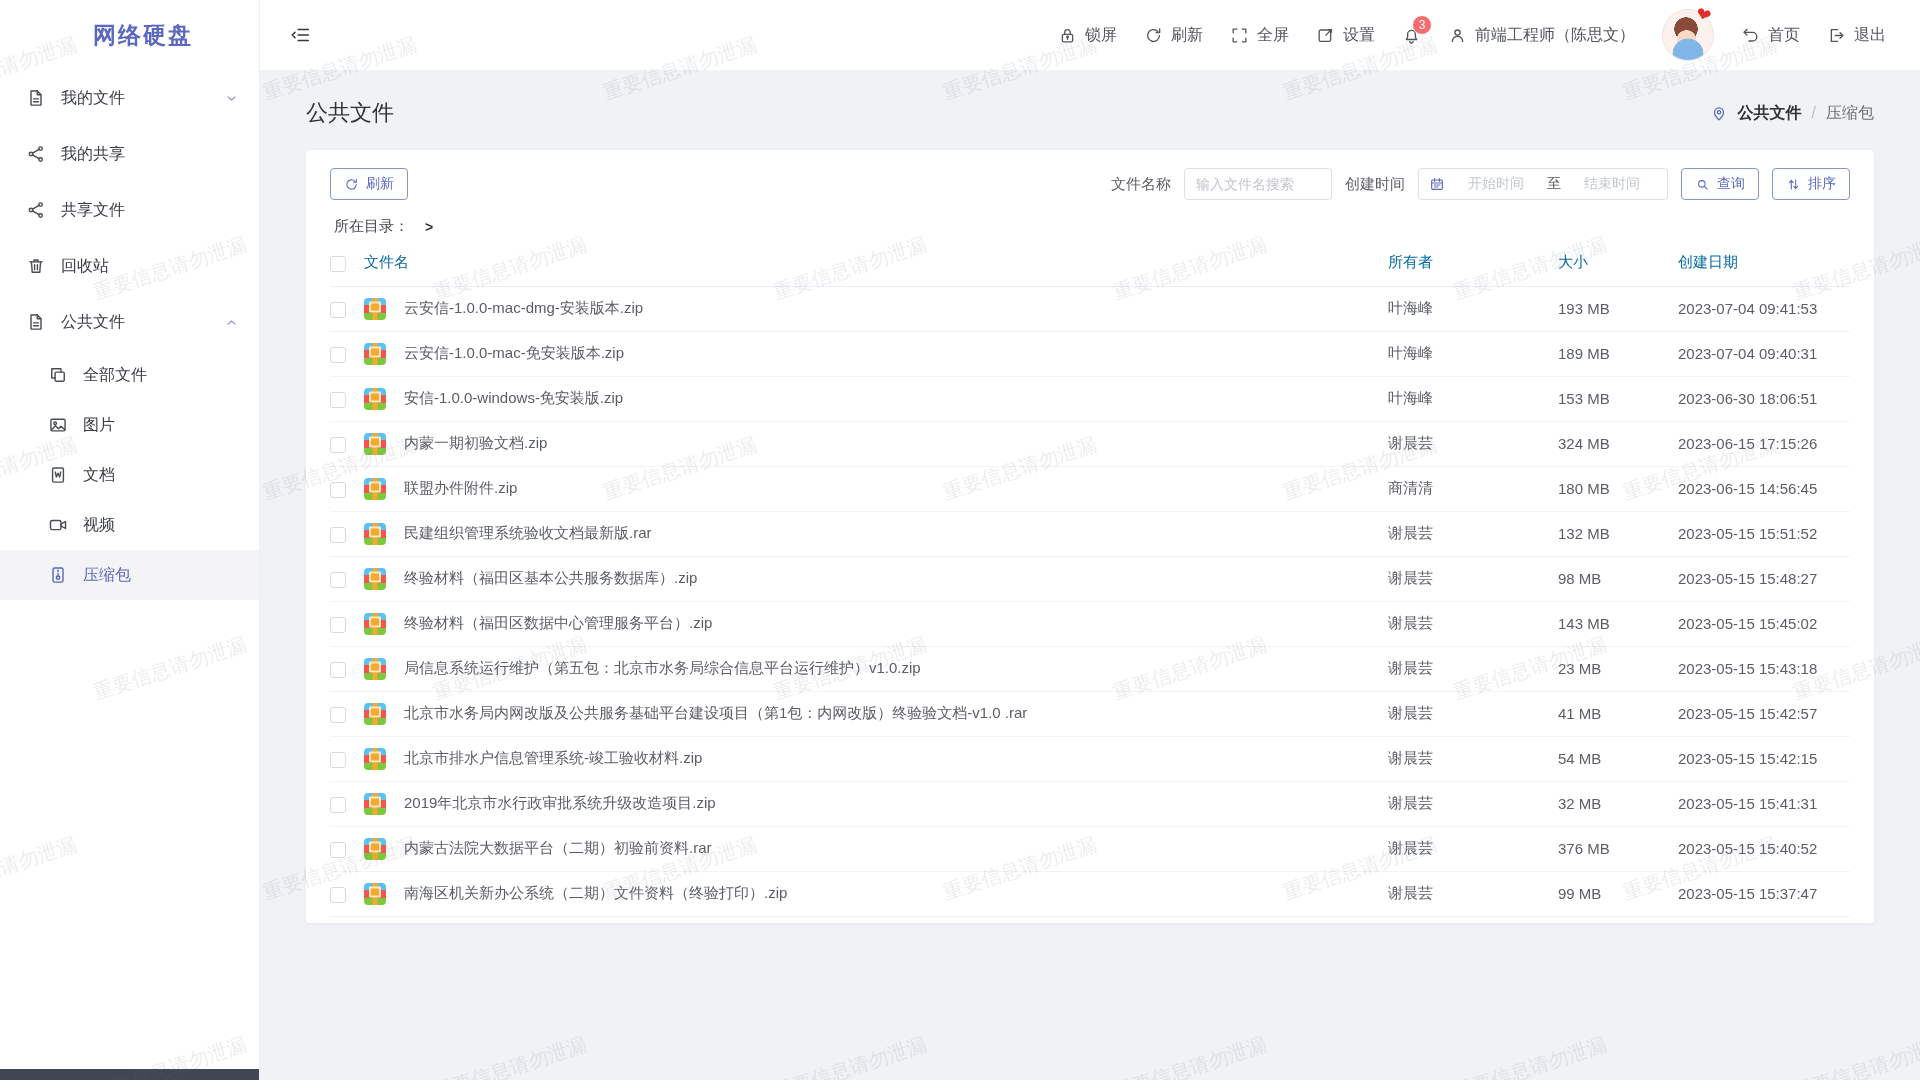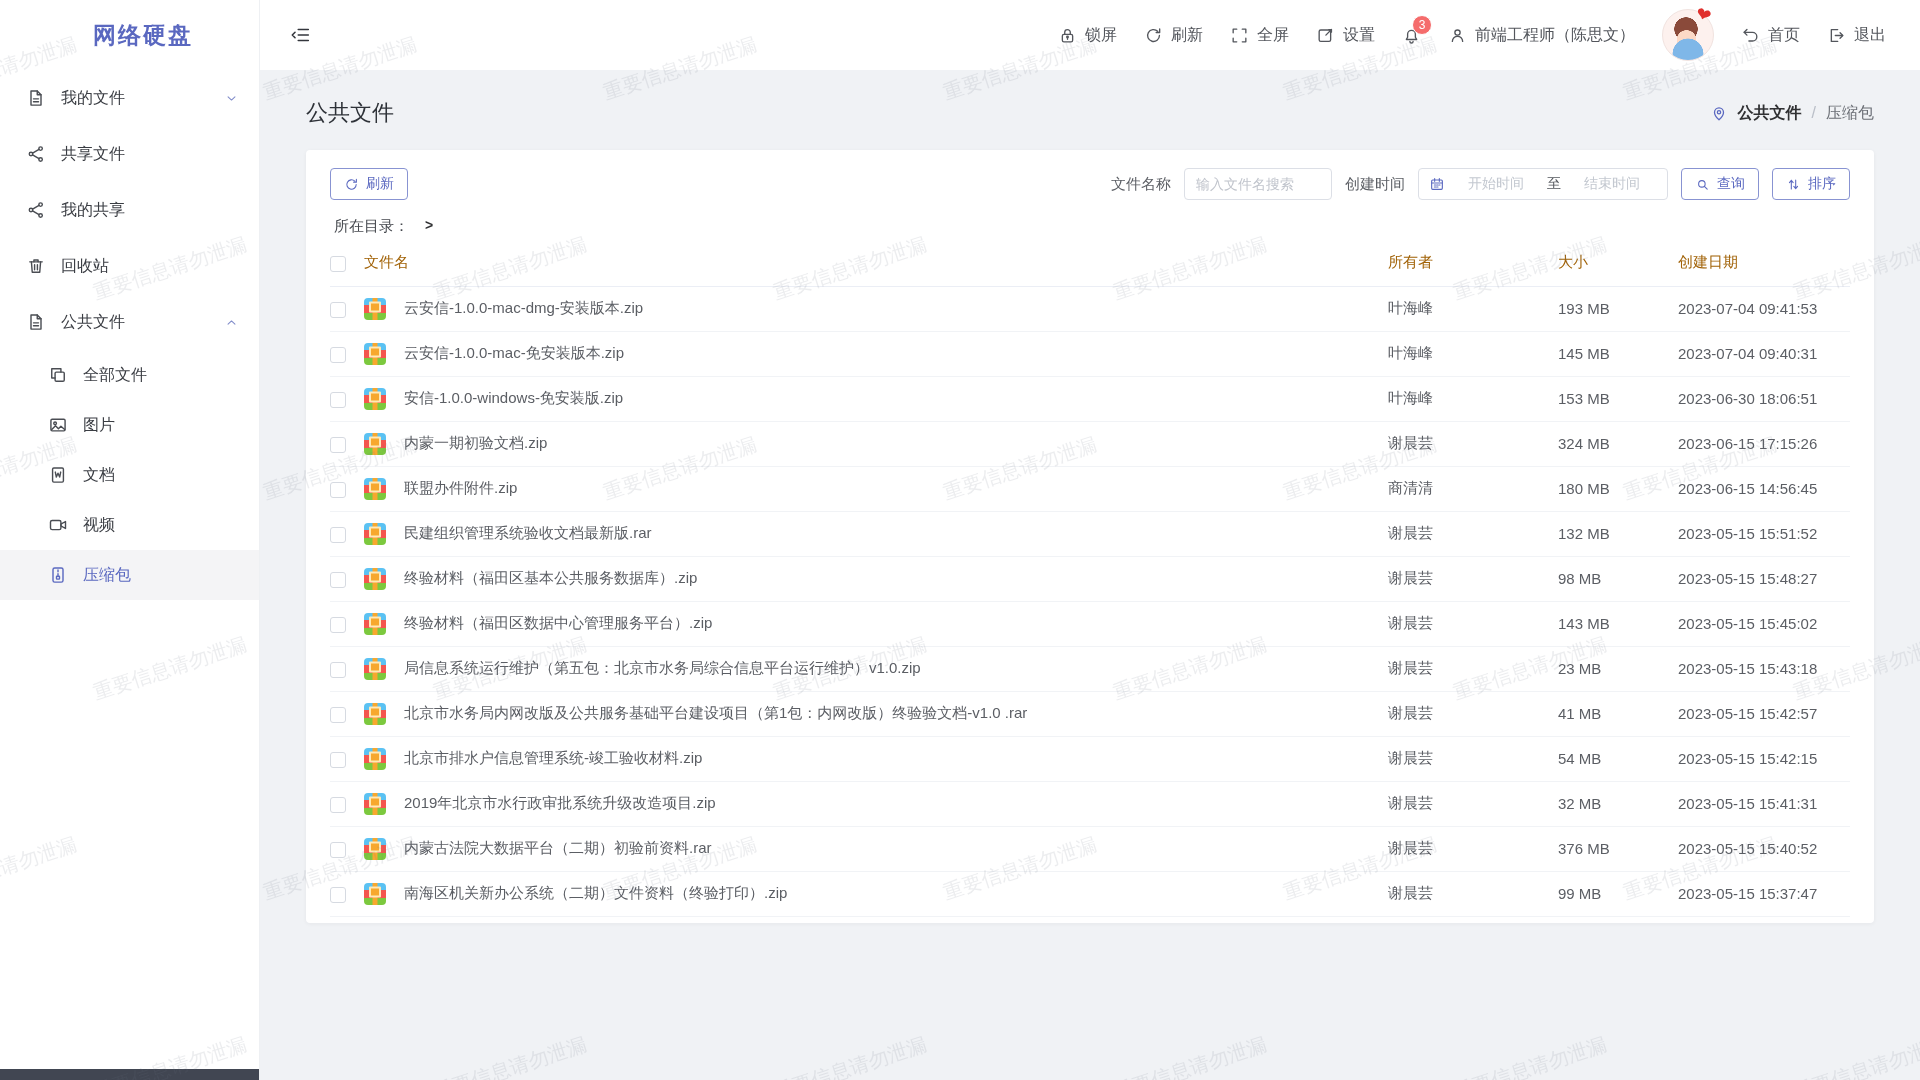--- a/index.html
+++ b/index.html
@@ -55,25 +55,25 @@
   .btn .ic { width:15px; height:15px; }
   .filters { margin-left:auto; display:flex; align-items:center; gap:13px; }
   .flabel { font-size:15px; color:#5b5e64; white-space:nowrap; }
   .tinput { width:148px; height:32px; border:1px solid #dcdfe6; border-radius:4px; padding:0 11px; font-size:14px; color:#303133; outline:none; font-family:inherit; }
   .tinput::placeholder { color:#c0c4cc; }
   .daterange { width:250px; height:32px; border:1px solid #dcdfe6; border-radius:4px; display:flex; align-items:center; padding:0 10px; gap:6px; background:#fff; cursor:pointer; }
   .daterange .ic { width:16px; height:16px; color:#5a68c0; flex-shrink:0; }
   .dr-ph { flex:1; text-align:center; font-size:14px; color:#c3c8d0; white-space:nowrap; }
   .dr-sep { font-size:14px; color:#54575d; }
 
-  .dir-row { margin:17px 4px 2px; display:flex; gap:16px; font-size:15px; color:#45484e; }
+  .dir-row { margin:17px 4px 2px; display:flex; align-items:center; gap:16px; font-size:15px; color:#45484e; }
   .dir-sep { color:#303133; font-weight:bold; font-size:14px; cursor:pointer; }
 
   table { width:100%; border-collapse:collapse; margin-top:4px; table-layout:fixed; }
-  th { height:46px; text-align:left; font-weight:normal; font-size:15px; color:#a16207; border-bottom:1px solid #ebeef5; }
+  th { height:46px; text-align:left; font-weight:normal; font-size:15px; color:#0369a1; border-bottom:1px solid #ebeef5; }
   td { height:45px; font-size:15px; color:#5b5e64; border-bottom:1px solid #f1f3f6; overflow:hidden; white-space:nowrap; text-overflow:ellipsis; }
   .cb { width:16px; height:16px; border:1px solid #d6dae1; border-radius:3px; background:#fff; display:inline-block; cursor:pointer; vertical-align:middle; }
   .file-link { cursor:pointer; }
 
   .zipfile { width:22px; height:22px; border-radius:4px; position:relative; overflow:hidden;
     background:linear-gradient(to bottom, #5bc2f3 0 32%, #f4564f 32% 66%, #7cc93e 66% 100%); }
   .zipfile::before { content:""; position:absolute; left:50%; top:0; bottom:0; width:5px; transform:translateX(-50%); background:#f7a82e; }
   .zipfile::after { content:""; position:absolute; left:50%; top:45%; transform:translate(-50%,-50%); width:8px; height:7px; background:#f7a82e; border:2px solid #ffe9b8; border-radius:1px; }
 
   
@@ -105,32 +105,32 @@
         </div>
         <div class="nav-item">
           <span class="ic">
             <svg viewBox="0 0 24 24" fill="none" stroke="currentColor" stroke-width="1.7" stroke-linecap="round" stroke-linejoin="round">
               <circle cx="6" cy="12" r="2.1"></circle>
               <circle cx="17.5" cy="5.5" r="2.1"></circle>
               <circle cx="17.5" cy="18.5" r="2.1"></circle>
               <path d="M7.9 11l7.7-4.6M7.9 13l7.7 4.6"></path>
             </svg>
           </span>
-          <span>共享文件</span>
+          <span>我的共享</span>
         </div>
         <div class="nav-item">
           <span class="ic">
             <svg viewBox="0 0 24 24" fill="none" stroke="currentColor" stroke-width="1.7" stroke-linecap="round" stroke-linejoin="round">
               <circle cx="6" cy="12" r="2.1"></circle>
               <circle cx="17.5" cy="5.5" r="2.1"></circle>
               <circle cx="17.5" cy="18.5" r="2.1"></circle>
               <path d="M7.9 11l7.7-4.6M7.9 13l7.7 4.6"></path>
             </svg>
           </span>
-          <span>我的共享</span>
+          <span>共享文件</span>
         </div>
         <div class="nav-item">
           <span class="ic">
             <svg viewBox="0 0 24 24" fill="none" stroke="currentColor" stroke-width="1.7" stroke-linecap="round" stroke-linejoin="round">
               <path d="M4.5 7h15"></path>
               <path d="M9.5 7V4.8h5V7"></path>
               <path d="M6.5 7l1 12.5h9l1-12.5"></path>
               <path d="M10.3 10.5v6M13.7 10.5v6"></path>
             </svg>
           </span>
@@ -389,21 +389,21 @@
                 <td><span class="file-link">云安信-1.0.0-mac-dmg-安装版本.zip</span></td>
                 <td>叶海峰</td>
                 <td>193 MB</td>
                 <td>2023-07-04 09:41:53</td>
               </tr>
               <tr>
                 <td><span class="cb"></span></td>
                 <td><span class="zipfile" style="display: inline-block; vertical-align: middle;"></span></td>
                 <td><span class="file-link">云安信-1.0.0-mac-免安装版本.zip</span></td>
                 <td>叶海峰</td>
-                <td>145 MB</td>
+                <td>189 MB</td>
                 <td>2023-07-04 09:40:31</td>
               </tr>
               <tr>
                 <td><span class="cb"></span></td>
                 <td><span class="zipfile" style="display: inline-block; vertical-align: middle;"></span></td>
                 <td><span class="file-link">安信-1.0.0-windows-免安装版.zip</span></td>
                 <td>叶海峰</td>
                 <td>153 MB</td>
                 <td>2023-06-30 18:06:51</td>
               </tr>

